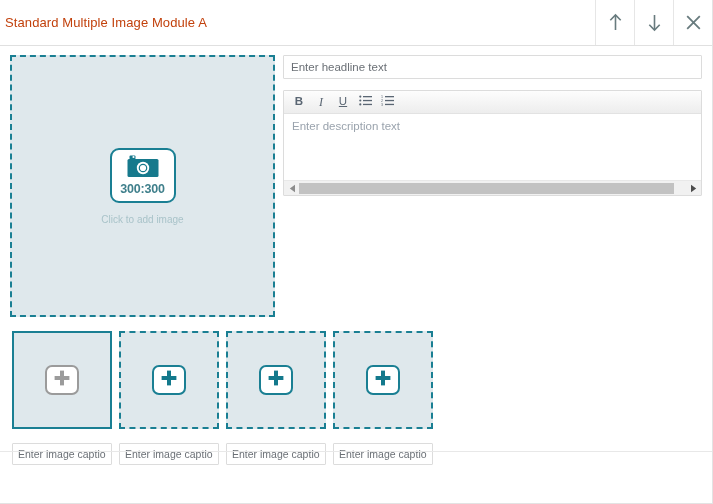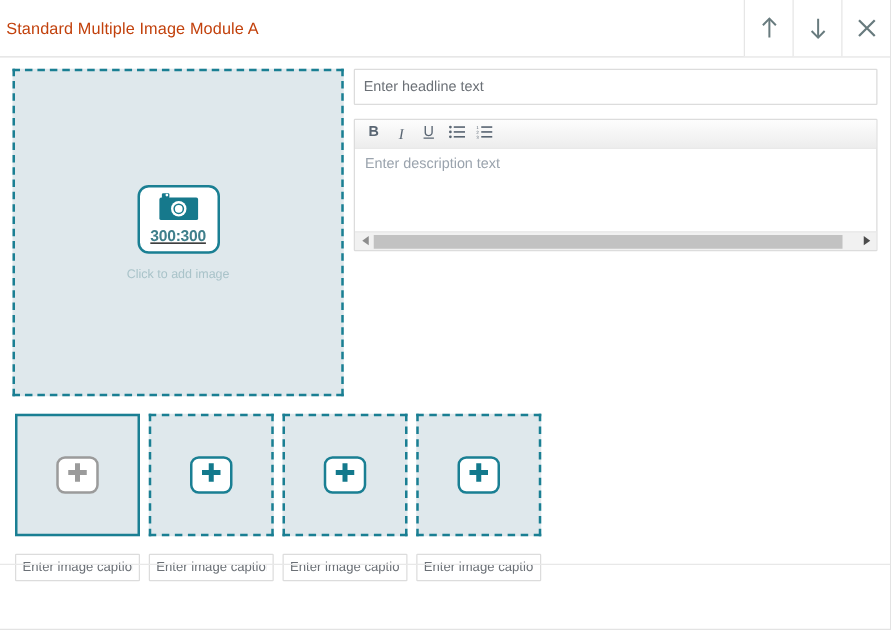--- a/index.html
+++ b/index.html
@@ -88,21 +88,20 @@
     height: 55px;
     box-sizing: border-box;
     background: #ffffff;
     border: 2px solid #1a7f93;
     border-radius: 9px;
     display: flex;
     flex-direction: column;
     align-items: center;
     justify-content: center;
     gap: 1px;
-    text-decoration: underline;
   }
   .cam-ratio {
     font-size: 12.5px;
     font-weight: bold;
     color: #3f7f8b;
     line-height: 1;
     letter-spacing: -0.2px;
   }
   .drop-caption {
     margin-top: 12px;
@@ -114,21 +113,21 @@
   
   .editor-col {
     flex: 1 1 auto;
     margin-left: 8px;
     display: flex;
     flex-direction: column;
   }
   .headline-input {
     box-sizing: border-box;
     width: 100%;
-    height: 29px;
+    height: 24px;
     border: 1px solid #dcdcdc;
     border-radius: 1px;
     background: #fff;
     padding: 0 7px;
     font-family: "Liberation Sans", sans-serif;
     font-size: 11.5px;
     color: #4a4a4a;
     outline: none;
   }
   .headline-input::placeholder { color: #6b7076; opacity: 1; }

